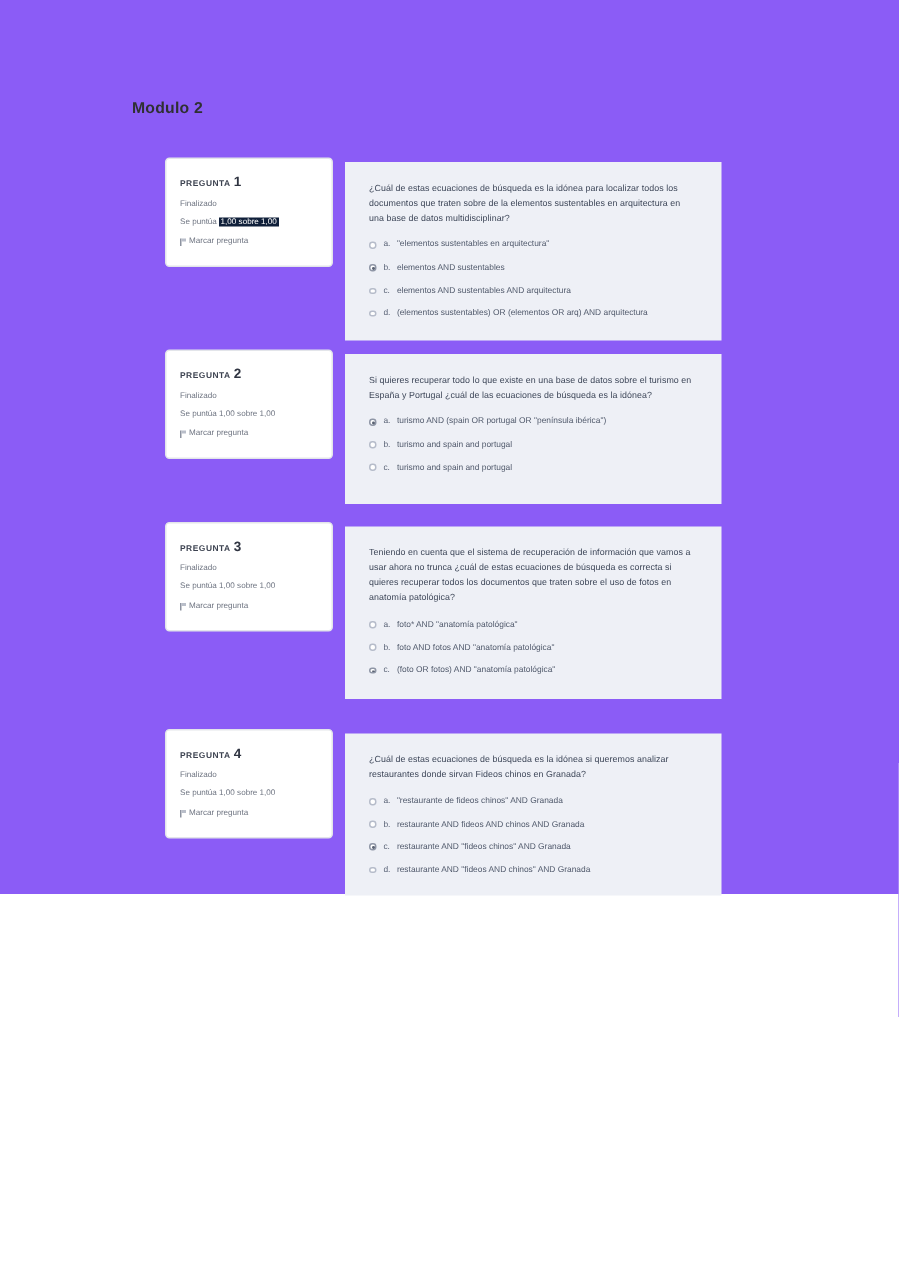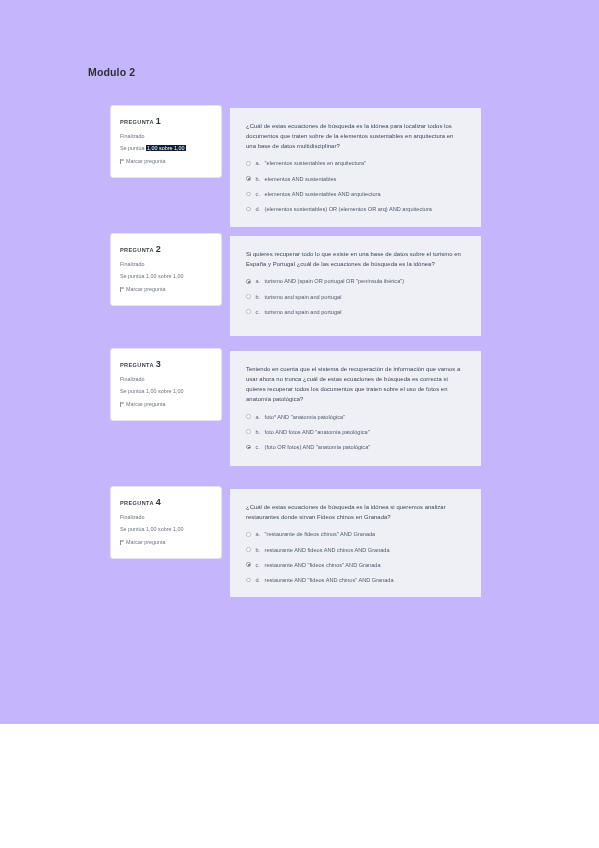--- a/index.html
+++ b/index.html
@@ -14,22 +14,22 @@
     -webkit-font-smoothing: antialiased;
     overflow: hidden;
     position: relative;
   }
 
   .page {
     position: absolute;
     left: 0;
     top: 0;
     width: 599px;
-    height: 724px;
-    background: #c4b5fd;
+    height: 596px;
+    background: #8b5cf6;
   }
 
   
   .page-title {
     position: absolute;
     left: 88px;
     top: 66px;
     font-size: 10.5px;
     font-weight: bold;
     color: #2f3032;

